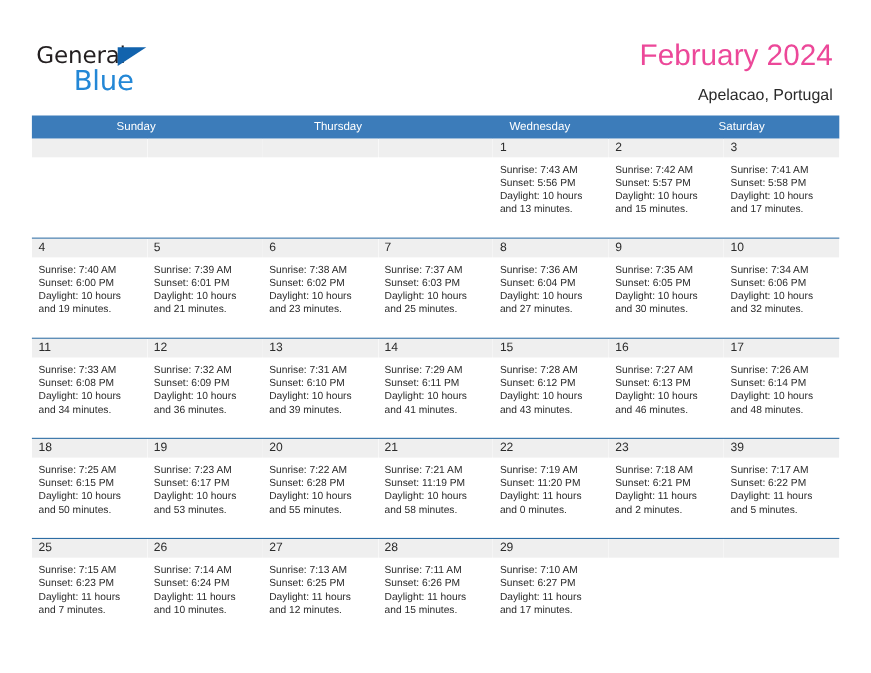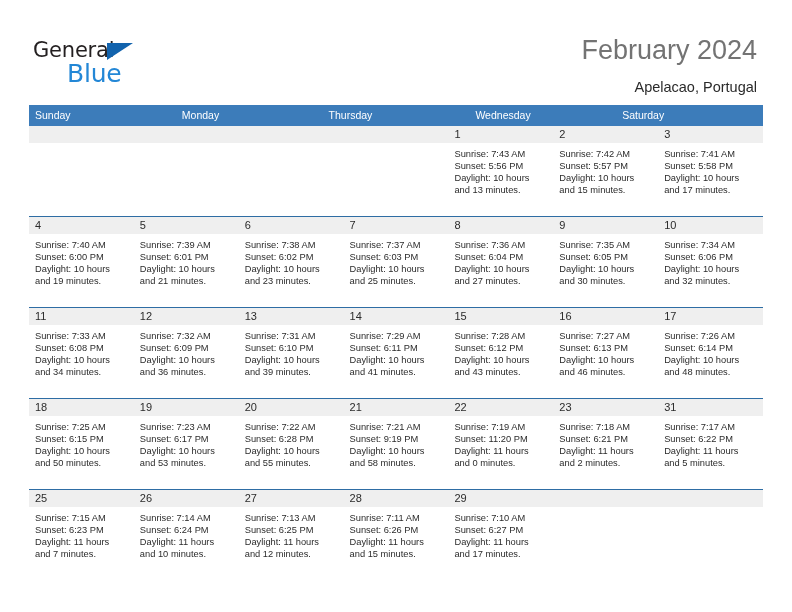--- a/index.html
+++ b/index.html
@@ -67,21 +67,21 @@
     font-weight: 400;
   }
   .title-block {
     position: absolute;
     right: 35px;
     top: 34px;
     text-align: right;
   }
   .cal-title {
     font-size: 27px;
-    color: #737373;
+    color: #ec4899;
     font-weight: 400;
     line-height: 32px;
     white-space: nowrap;
   }
   .cal-subtitle {
     font-size: 14.5px;
     color: #2a2a2a;
     font-weight: 400;
     margin-top: 12px;
     line-height: 18px;
@@ -103,20 +103,21 @@
   }
   .weekhead .dow {
     flex: 1 1 0;
     color: #ffffff;
     font-size: 10.5px;
     line-height: 21px;
     padding-left: 6px;
     box-sizing: border-box;
     white-space: nowrap;
     overflow: hidden;
+    text-align: center;
   }
   .week {
     width: 100%;
     border-top: 1.6px solid #2e6da4;
   }
   .week:first-of-type {
     border-top: none;
   }
   .week-inner {
     display: flex;
@@ -170,21 +171,20 @@
     <div class="title-block">
       <div class="cal-title">February 2024</div>
       <div class="cal-subtitle">Apelacao, Portugal</div>
     </div>
 
   </div>
 
   <div class="calendar">
     <div class="weekhead" id="weekhead">
         <div class="dow">Sunday</div>
-        <div class="dow">Monday</div>
         <div class="dow">Thursday</div>
         <div class="dow">Wednesday</div>
         <div class="dow">Saturday</div>
       </div>
     <div id="weeks">
         <div class="week">
           <div class="week-inner">
             <div class="daycell empty">
               <div class="daynum-band">
                 <span class="daynum"></span>
@@ -440,21 +440,21 @@
                 <div class="evline">Daylight: 10 hours</div>
                 <div class="evline">and 55 minutes.</div>
               </div>
             </div>
             <div class="daycell">
               <div class="daynum-band">
                 <span class="daynum">21</span>
               </div>
               <div class="events">
                 <div class="evline">Sunrise: 7:21 AM</div>
-                <div class="evline">Sunset: 9:19 PM</div>
+                <div class="evline">Sunset: 11:19 PM</div>
                 <div class="evline">Daylight: 10 hours</div>
                 <div class="evline">and 58 minutes.</div>
               </div>
             </div>
             <div class="daycell">
               <div class="daynum-band">
                 <span class="daynum">22</span>
               </div>
               <div class="events">
                 <div class="evline">Sunrise: 7:19 AM</div>
@@ -469,21 +469,21 @@
               </div>
               <div class="events">
                 <div class="evline">Sunrise: 7:18 AM</div>
                 <div class="evline">Sunset: 6:21 PM</div>
                 <div class="evline">Daylight: 11 hours</div>
                 <div class="evline">and 2 minutes.</div>
               </div>
             </div>
             <div class="daycell">
               <div class="daynum-band">
-                <span class="daynum">31</span>
+                <span class="daynum">39</span>
               </div>
               <div class="events">
                 <div class="evline">Sunrise: 7:17 AM</div>
                 <div class="evline">Sunset: 6:22 PM</div>
                 <div class="evline">Daylight: 11 hours</div>
                 <div class="evline">and 5 minutes.</div>
               </div>
             </div>
           </div>
         </div>

